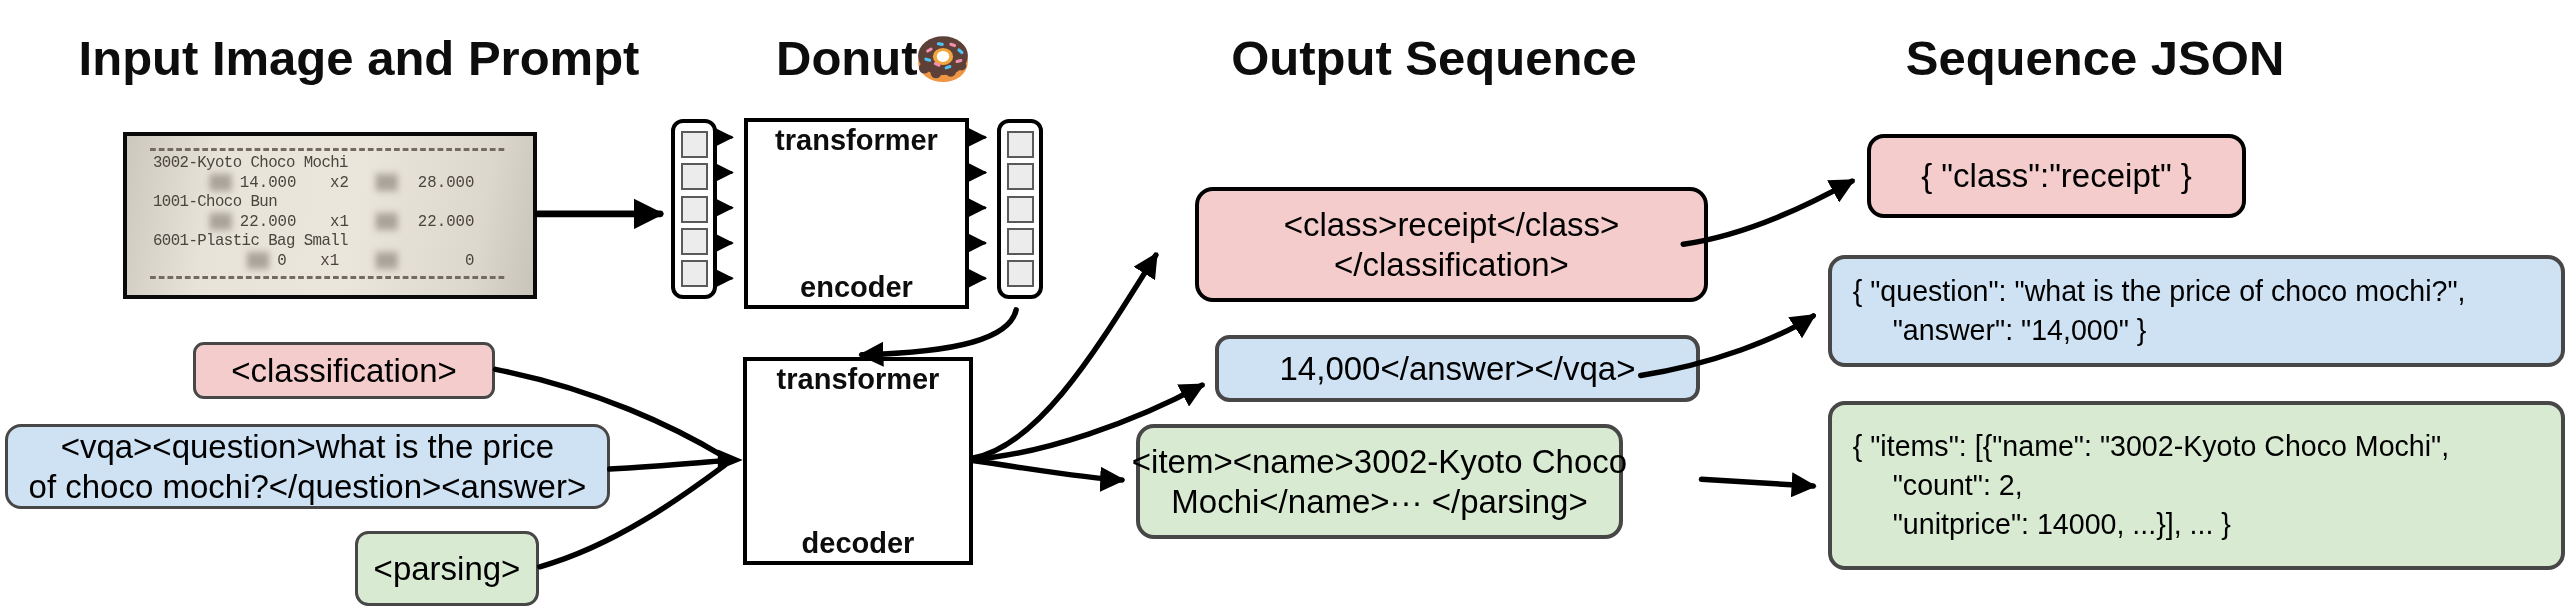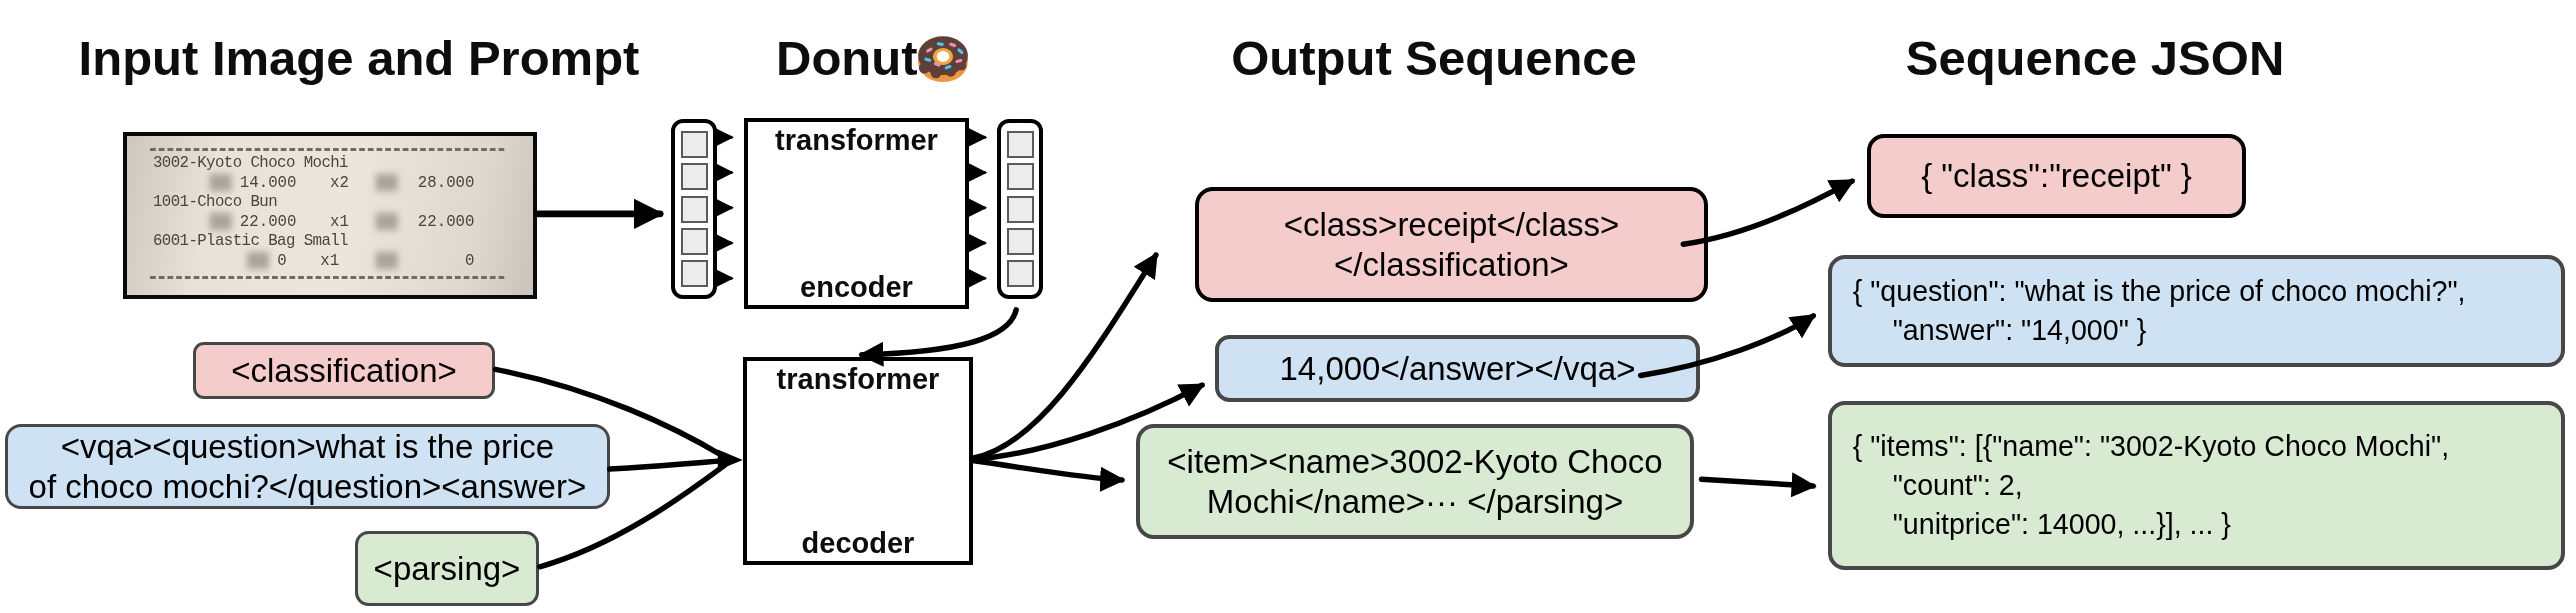--- a/index.html
+++ b/index.html
@@ -148,21 +148,21 @@
     <div>&lt;parsing&gt;</div>
   </div>
 
   <div class="box pink black-border" style="left:1170px;top:187px;width:513px;height:115px;border-radius:18px;margin-left:25px;">
     <div>&lt;class&gt;receipt&lt;/class&gt;</div>
     <div>&lt;/classification&gt;</div>
   </div>
   <div class="box blue" style="left:1215px;top:335px;width:485px;height:67px;border-width:4.3px;border-radius:14.6px;">
     <div>14,000&lt;/answer&gt;&lt;/vqa&gt;</div>
   </div>
-  <div class="box green" style="left:1136px;top:424px;width:558px;height:115px;border-width:4.3px;border-radius:18px;">
+  <div class="box green" style="left:1136px;top:424px;width:487px;height:115px;border-width:4.3px;border-radius:18px;">
     <div>&lt;item&gt;&lt;name&gt;3002-Kyoto Choco</div>
     <div>Mochi&lt;/name&gt;··· &lt;/parsing&gt;</div>
   </div>
 
   <div class="box pink black-border" style="left:1867px;top:134px;width:379px;height:84px;border-radius:17px;">
     <div>{ "class":"receipt" }</div>
   </div>
   <div class="box blue json-box" style="left:1828px;top:255px;width:737px;height:112px;">
     <div>{ "question": "what is the price of choco mochi?",</div>
     <div class="indent">"answer": "14,000" }</div>

